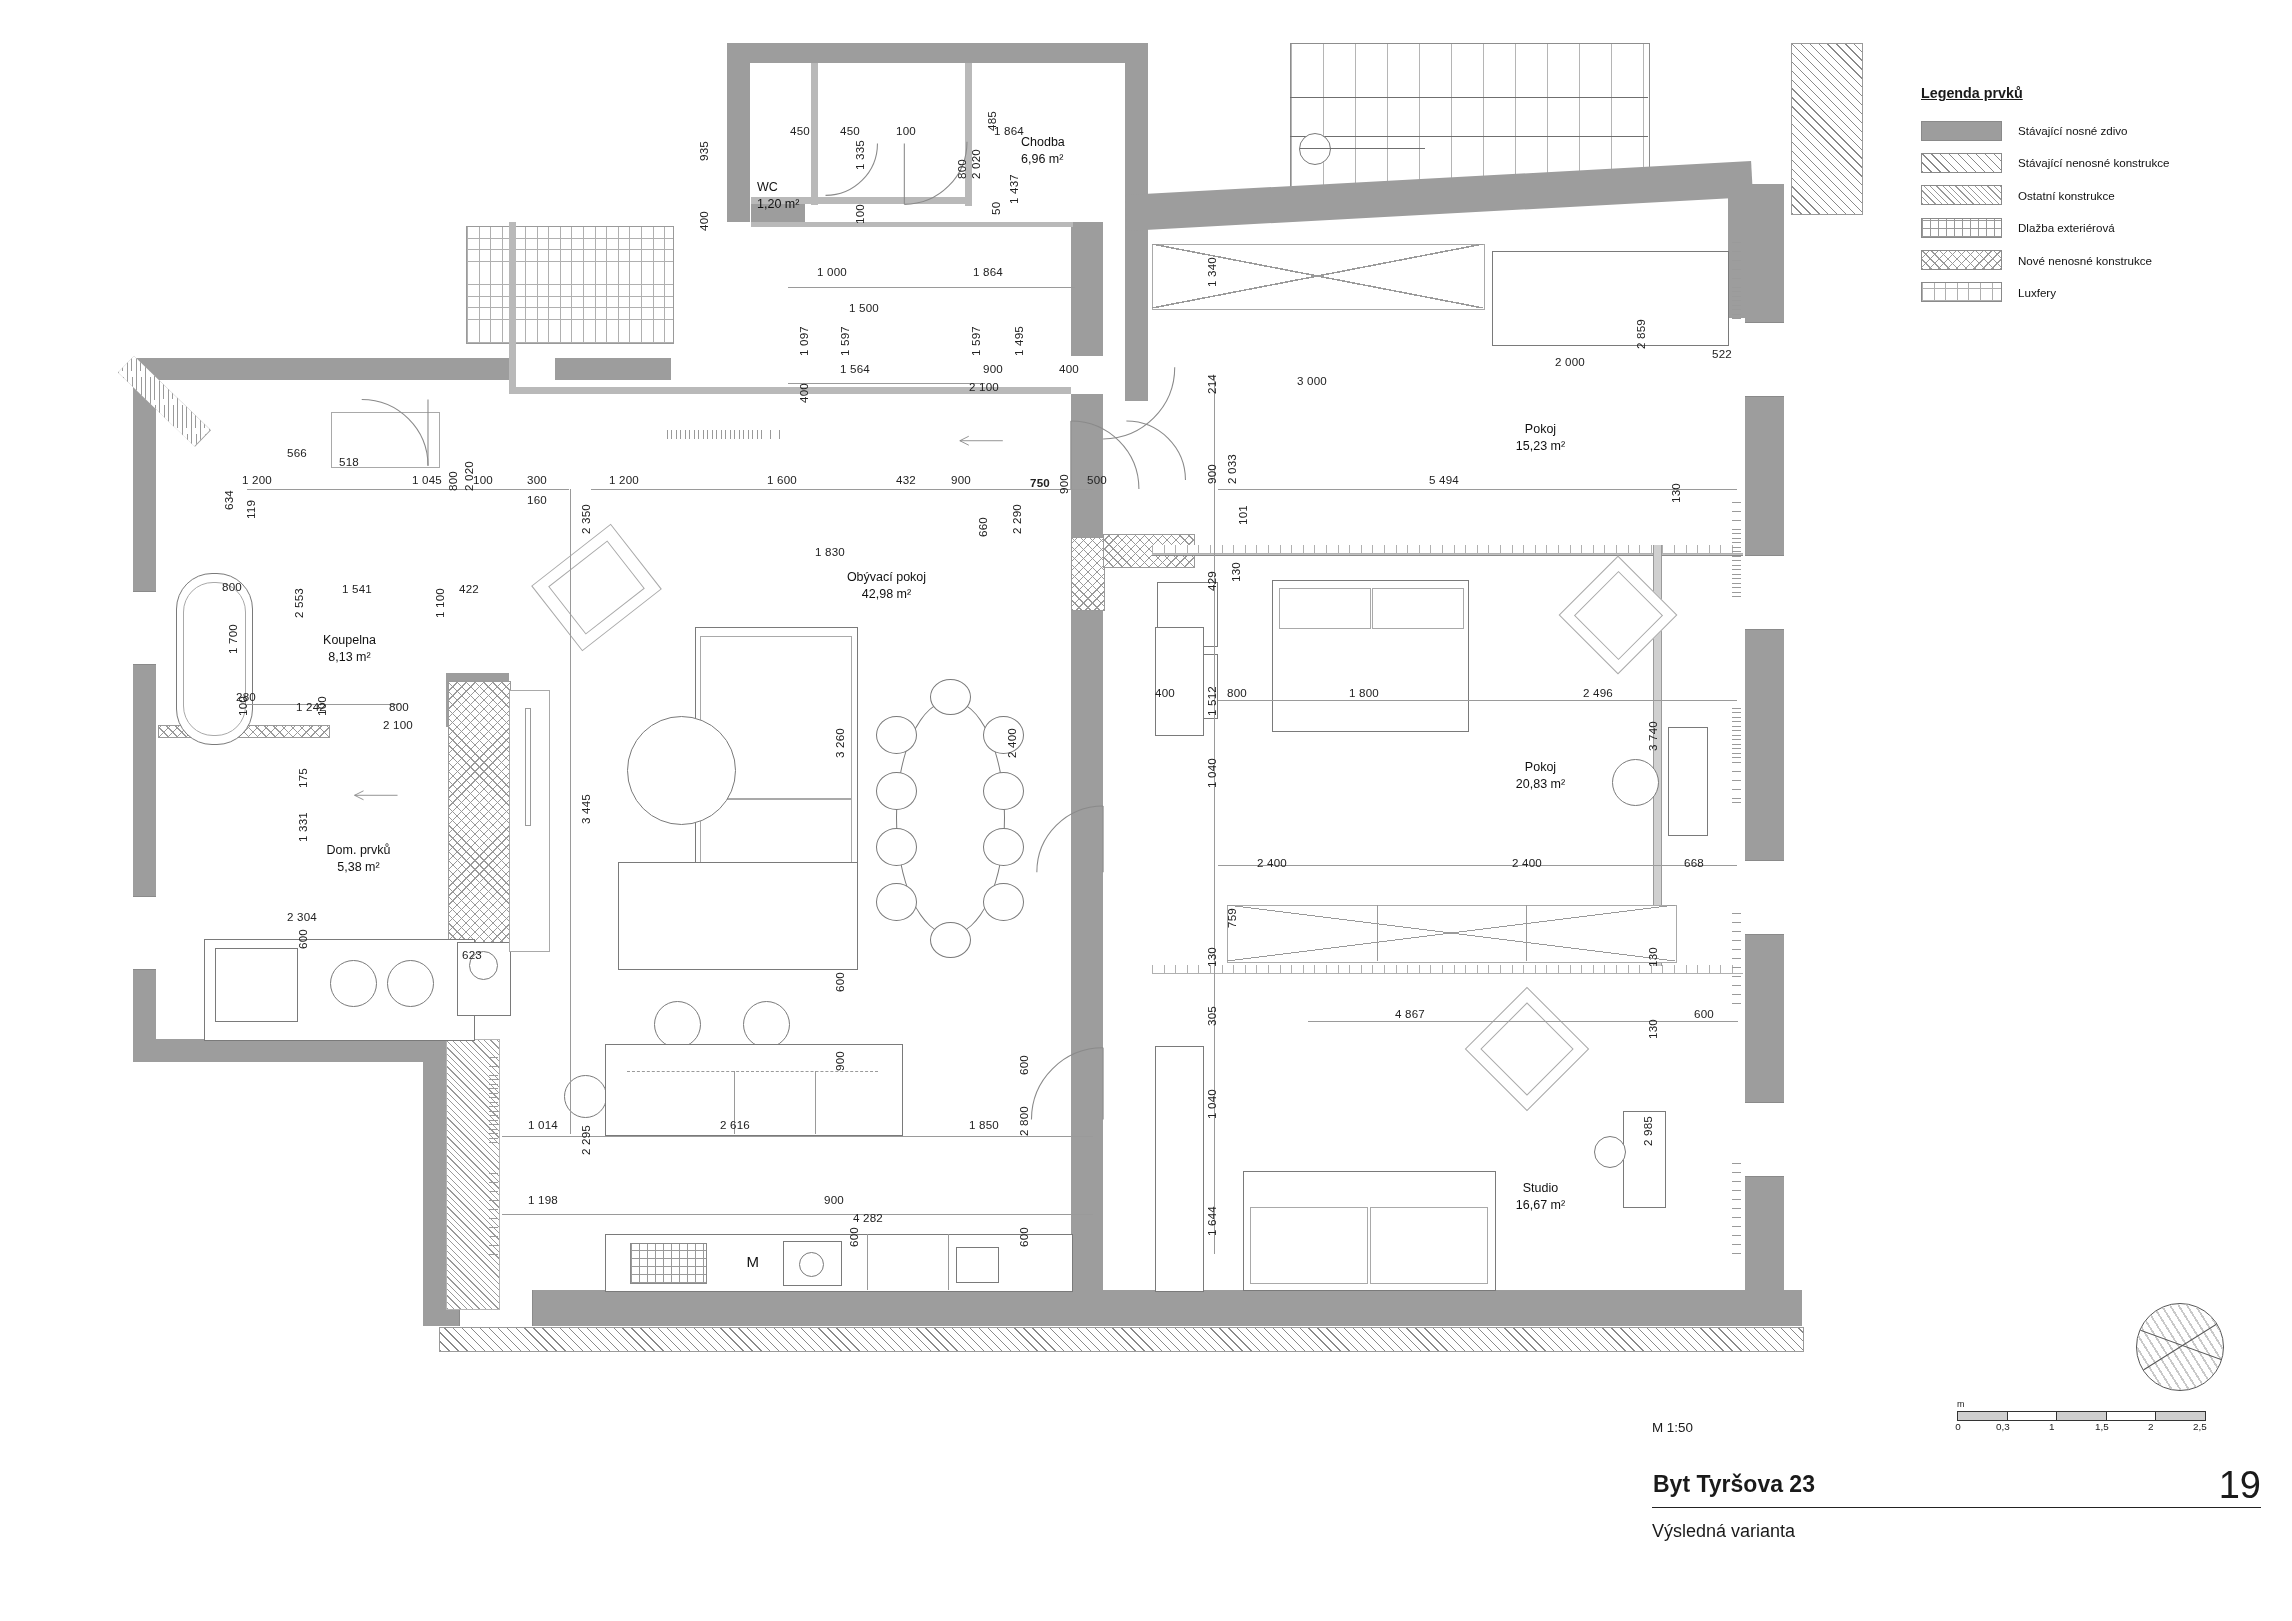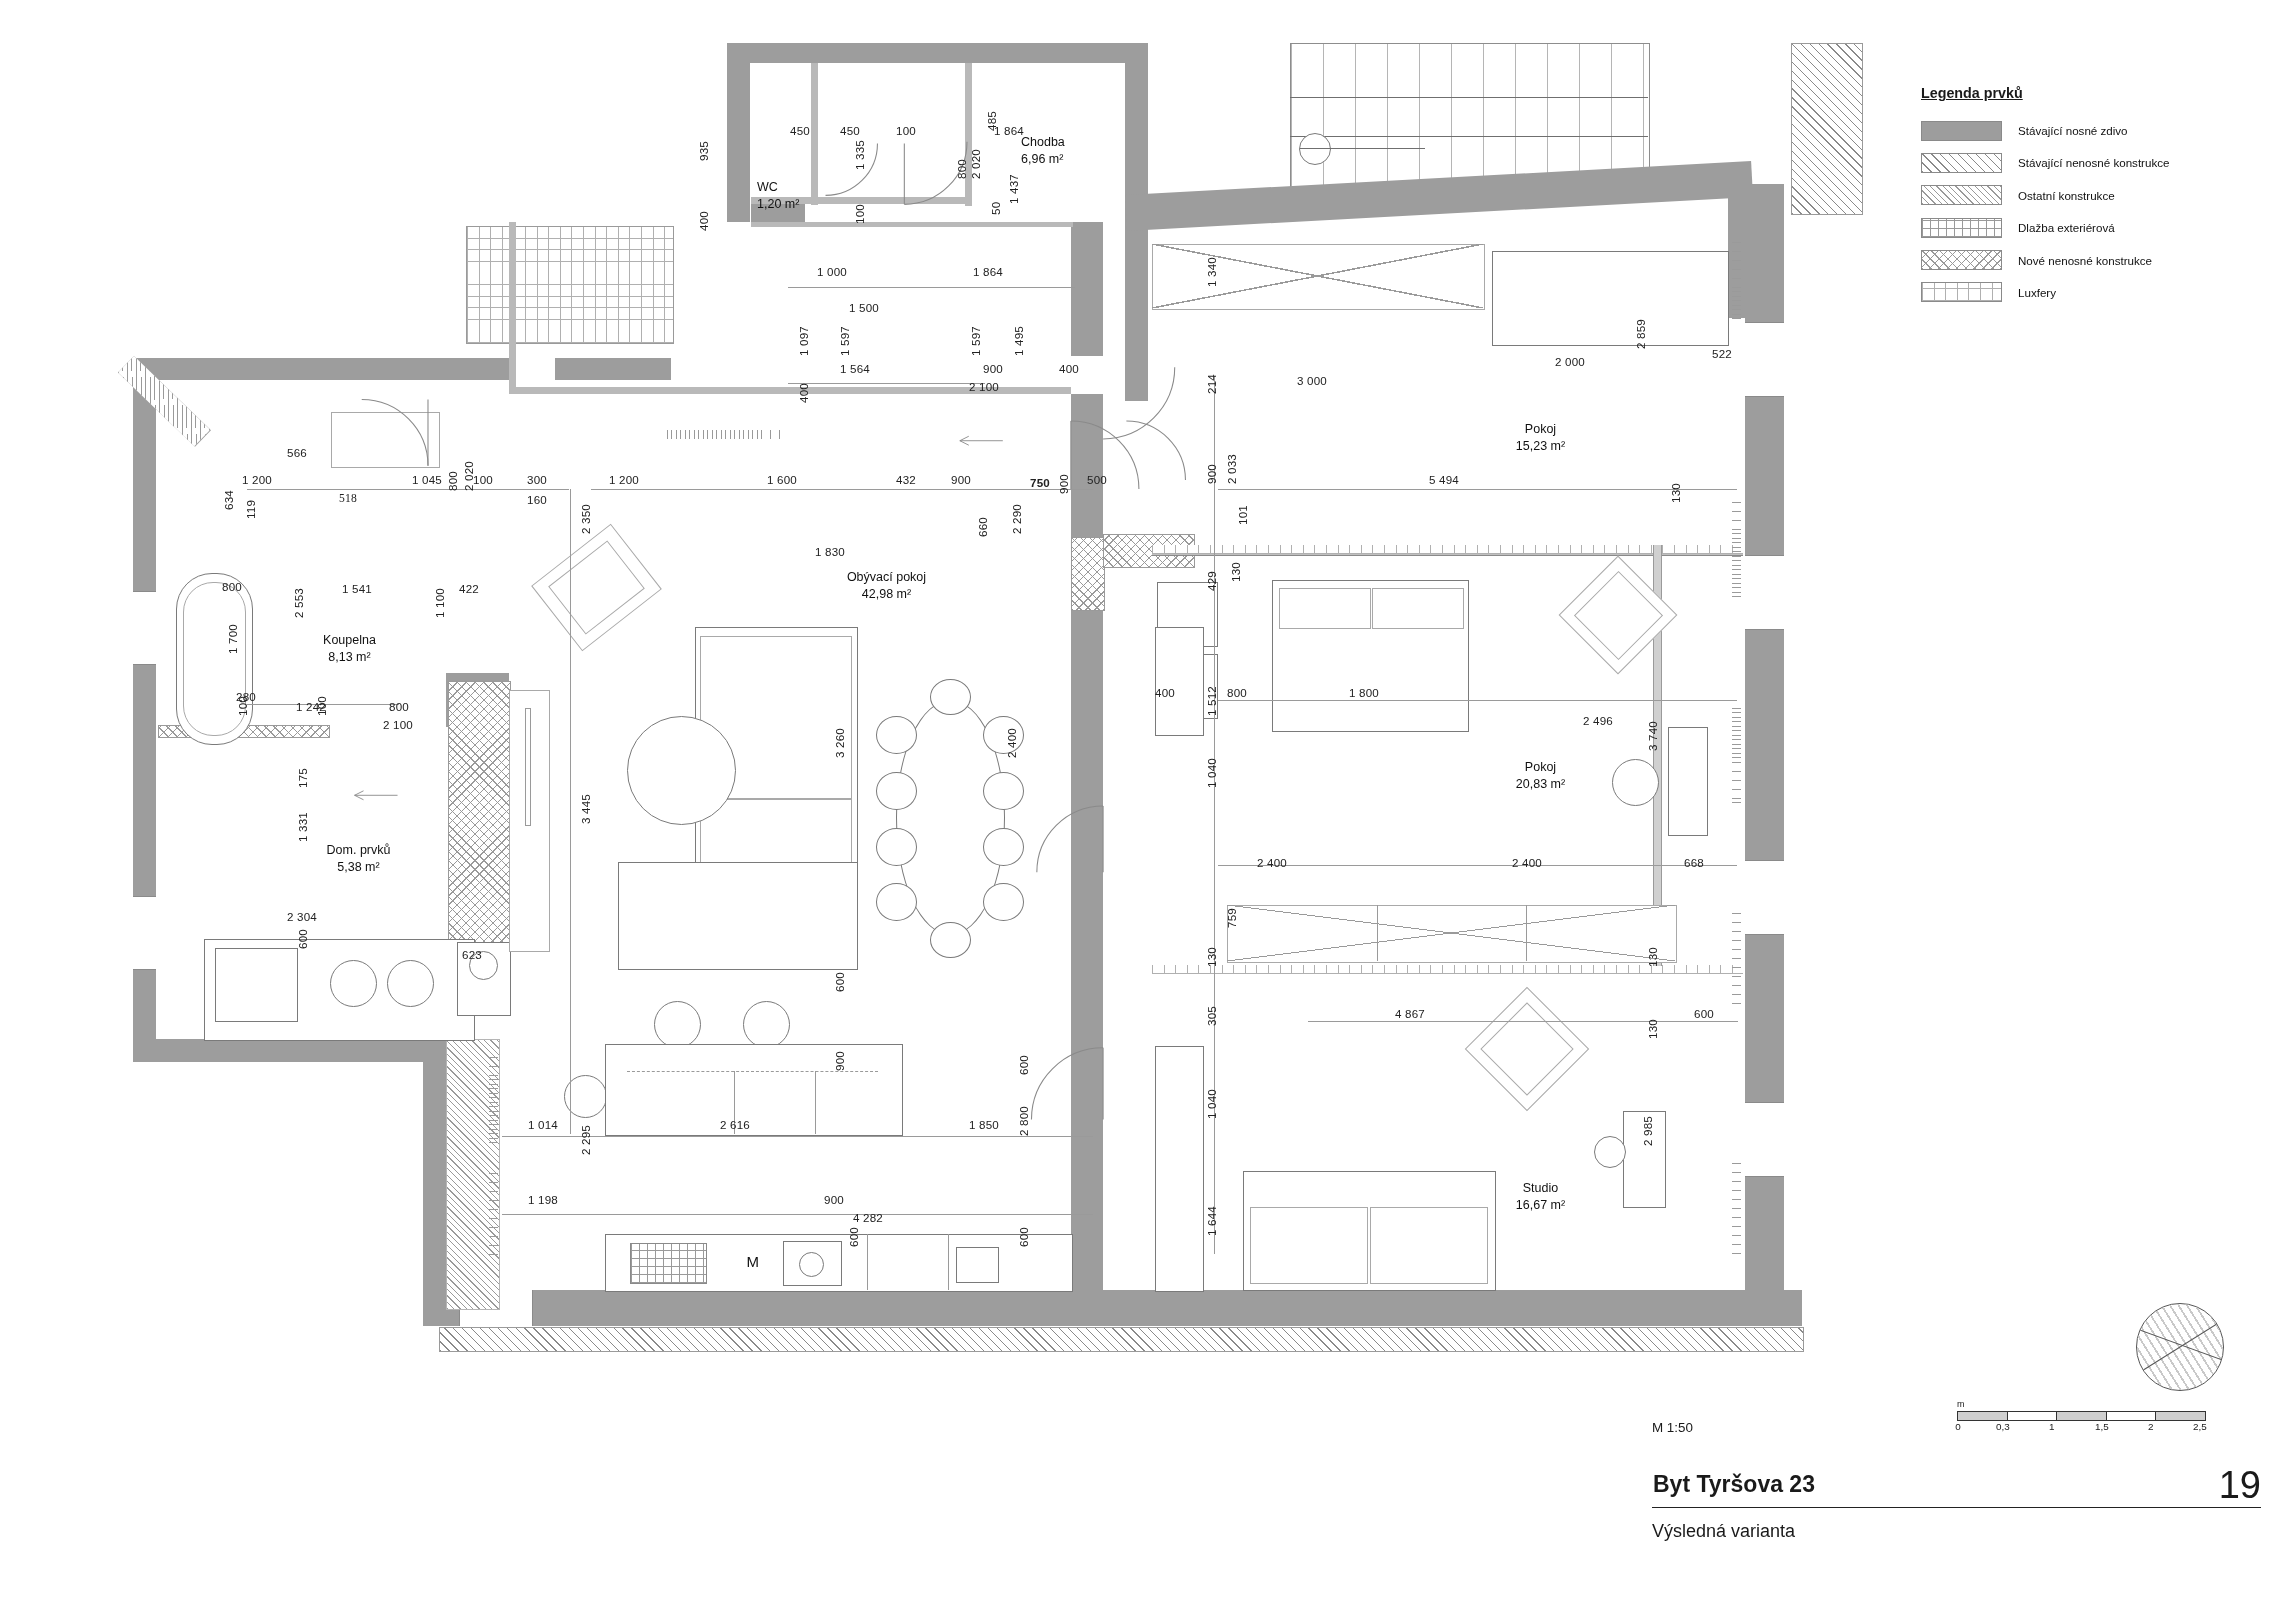--- a/index.html
+++ b/index.html
@@ -348,21 +348,21 @@
     <div class="dim v" style="left:969px;top:356px;">1 597</div>
     <div class="dim v" style="left:1012px;top:356px;">1 495</div>
     <div class="dim" style="left:840px;top:362px;">1 564</div>
     <div class="dim v" style="left:797px;top:403px;">400</div>
     <div class="dim" style="left:983px;top:362px;">900</div>
     <div class="dim" style="left:969px;top:380px;">2 100</div>
     <div class="dim" style="left:1059px;top:362px;">400</div>
 
     <div class="dim" style="left:287px;top:446px;">566</div>
     <div class="dim" style="left:242px;top:473px;">1 200</div>
-    <div class="dim" style="left:339px;top:492px;font-family:Liberation Serif, serif;">518</div>
+    <div class="dim" style="left:339px;top:455px;">518</div>
     <div class="dim" style="left:412px;top:473px;">1 045</div>
     <div class="dim" style="left:473px;top:473px;">100</div>
     <div class="dim" style="left:527px;top:473px;">300</div>
     <div class="dim" style="left:527px;top:493px;">160</div>
     <div class="dim v" style="left:222px;top:510px;">634</div>
     <div class="dim v" style="left:244px;top:519px;">119</div>
     <div class="dim v" style="left:446px;top:491px;">800</div>
     <div class="dim v" style="left:462px;top:491px;">2 020</div>
     <div class="dim" style="left:222px;top:580px;">800</div>
     <div class="dim" style="left:342px;top:582px;">1 541</div>
@@ -419,21 +419,21 @@
     <div class="dim v" style="left:1205px;top:484px;">900</div>
     <div class="dim v" style="left:1225px;top:484px;">2 033</div>
     <div class="dim" style="left:1429px;top:473px;">5 494</div>
     <div class="dim v" style="left:1669px;top:503px;">130</div>
     <div class="dim v" style="left:1236px;top:525px;">101</div>
     <div class="dim v" style="left:1205px;top:591px;">429</div>
     <div class="dim v" style="left:1229px;top:582px;">130</div>
     <div class="dim v" style="left:1205px;top:716px;">1 512</div>
     <div class="dim" style="left:1227px;top:686px;">800</div>
     <div class="dim" style="left:1349px;top:686px;">1 800</div>
-    <div class="dim" style="left:1583px;top:686px;margin-top:28px;">2 496</div>
+    <div class="dim" style="left:1583px;top:686px;">2 496</div>
     <div class="dim" style="left:1155px;top:686px;">400</div>
     <div class="dim v" style="left:1646px;top:751px;">3 740</div>
     <div class="dim v" style="left:1205px;top:788px;">1 040</div>
     <div class="dim" style="left:1257px;top:856px;">2 400</div>
     <div class="dim" style="left:1512px;top:856px;">2 400</div>
     <div class="dim" style="left:1684px;top:856px;">668</div>
     <div class="dim v" style="left:1225px;top:928px;">759</div>
     <div class="dim v" style="left:1205px;top:967px;">130</div>
     <div class="dim v" style="left:1646px;top:967px;">130</div>
     <div class="dim v" style="left:1205px;top:1026px;">305</div>

